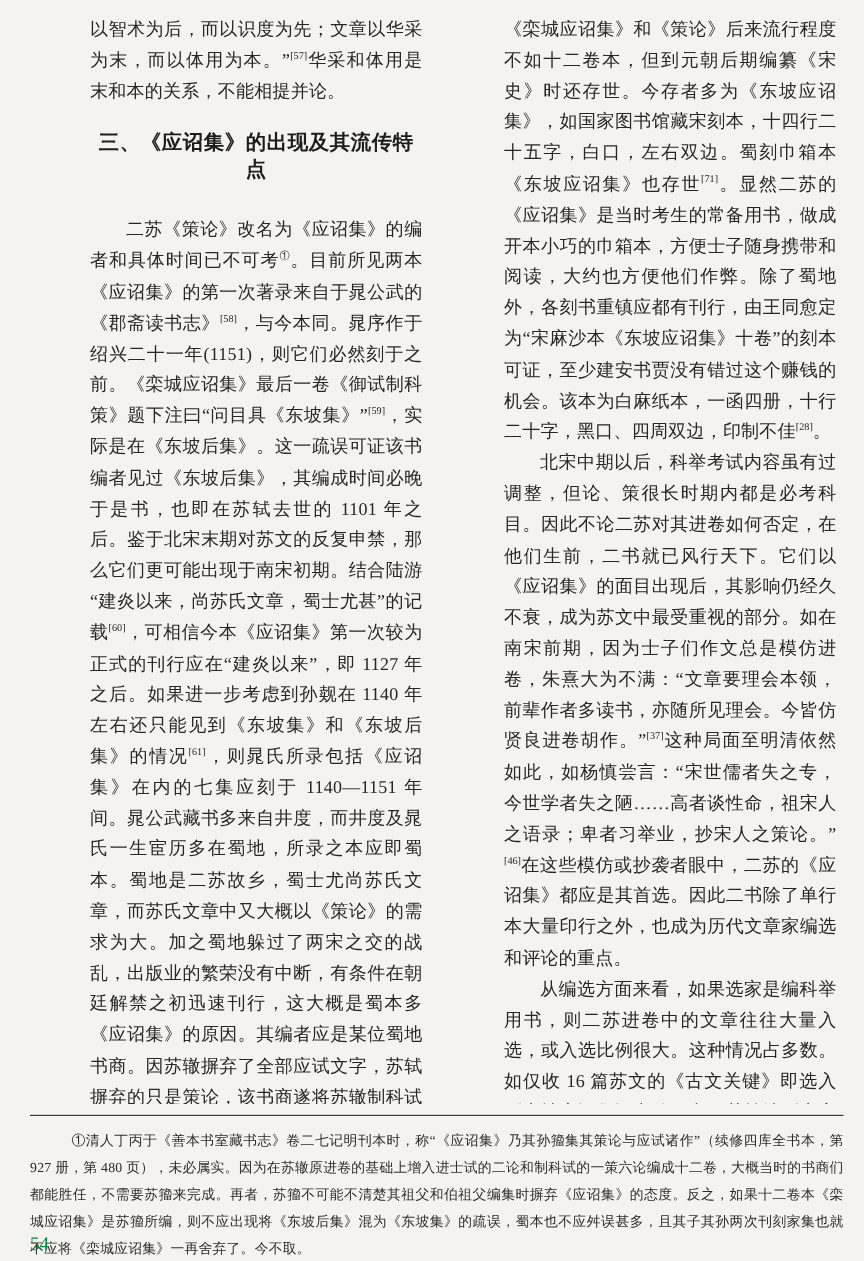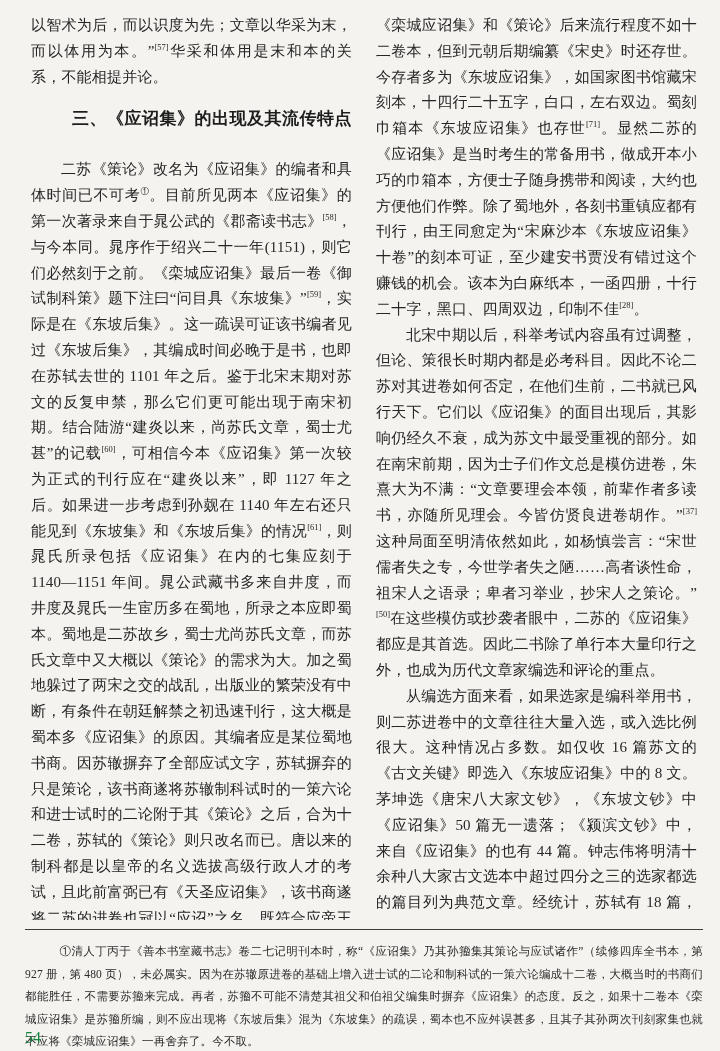--- a/index.html
+++ b/index.html
@@ -9,36 +9,36 @@
     font-family:"Liberation Serif","DejaVu Serif",serif;
     color:#262626;
     overflow:hidden;
   }
   .page{position:relative;width:720px;height:1051px;}
   .columns{
     display:flex;gap:24px;
     padding:13px 23px 0 31px;
     height:907px;overflow:hidden;
   }
-  .col{width:321px;overflow:hidden;}
+  .col{width:321px;overflow:hidden;margin-left:44px;}
   .col p{
     margin:0;
     font-size:15px;
     line-height:25.8px;
     text-align:justify;
     letter-spacing:0.2px;
   }
   .col p.indent{text-indent:2em;}
   .col h2{
     margin:17px 0 27px 0;
     font-family:Liberation Mono, monospace;
     font-weight:bold;
     font-size:17px;
     letter-spacing:0.5px;
-    text-align:right;
+    text-align:center;
     color:#1d1d1d;
   }
   sup{
     font-size:8.5px;
     line-height:0;
     vertical-align:super;
     letter-spacing:0;
   }
   .footer{
     position:absolute;
@@ -68,21 +68,21 @@
 
 <div class="page">
   <div class="columns">
     <div class="col" id="left-col">
         <p>以智术为后，而以识度为先；文章以华采为末，而以体用为本。”<sup>[57]</sup>华采和体用是末和本的关系，不能相提并论。</p>
         <h2>三、《应诏集》的出现及其流传特点</h2>
         <p class="indent">二苏《策论》改名为《应诏集》的编者和具体时间已不可考<sup>①</sup>。目前所见两本《应诏集》的第一次著录来自于晁公武的《郡斋读书志》<sup>[58]</sup>，与今本同。晁序作于绍兴二十一年(1151)，则它们必然刻于之前。《栾城应诏集》最后一卷《御试制科策》题下注曰“问目具《东坡集》”<sup>[59]</sup>，实际是在《东坡后集》。这一疏误可证该书编者见过《东坡后集》，其编成时间必晚于是书，也即在苏轼去世的 1101 年之后。鉴于北宋末期对苏文的反复申禁，那么它们更可能出现于南宋初期。结合陆游“建炎以来，尚苏氏文章，蜀士尤甚”的记载<sup>[60]</sup>，可相信今本《应诏集》第一次较为正式的刊行应在“建炎以来”，即 1127 年之后。如果进一步考虑到孙觌在 1140 年左右还只能见到《东坡集》和《东坡后集》的情况<sup>[61]</sup>，则晁氏所录包括《应诏集》在内的七集应刻于 1140—1151 年间。晁公武藏书多来自井度，而井度及晁氏一生宦历多在蜀地，所录之本应即蜀本。蜀地是二苏故乡，蜀士尤尚苏氏文章，而苏氏文章中又大概以《策论》的需求为大。加之蜀地躲过了两宋之交的战乱，出版业的繁荣没有中断，有条件在朝廷解禁之初迅速刊行，这大概是蜀本多《应诏集》的原因。其编者应是某位蜀地书商。因苏辙摒弃了全部应试文字，苏轼摒弃的只是策论，该书商遂将苏辙制科试时的一策六论和进士试时的二论附于其《策论》之后，合为十二卷，苏轼的《策论》则只改名而已。唐以来的制科都是以皇帝的名义选拔高级行政人才的考试，且此前富弼已有《天圣应诏集》，该书商遂将二苏的进卷也冠以“应诏”之名，既符合应帝王之命而作的事实，又有堂皇的广告效应，其出发点无非是为获得更多的利润。</p>
       </div>
     <div class="col" id="right-col">
         <p>《栾城应诏集》和《策论》后来流行程度不如十二卷本，但到元朝后期编纂《宋史》时还存世。今存者多为《东坡应诏集》，如国家图书馆藏宋刻本，十四行二十五字，白口，左右双边。蜀刻巾箱本《东坡应诏集》也存世<sup>[71]</sup>。显然二苏的《应诏集》是当时考生的常备用书，做成开本小巧的巾箱本，方便士子随身携带和阅读，大约也方便他们作弊。除了蜀地外，各刻书重镇应都有刊行，由王同愈定为“宋麻沙本《东坡应诏集》十卷”的刻本可证，至少建安书贾没有错过这个赚钱的机会。该本为白麻纸本，一函四册，十行二十字，黑口、四周双边，印制不佳<sup>[28]</sup>。</p>
-        <p class="indent">北宋中期以后，科举考试内容虽有过调整，但论、策很长时期内都是必考科目。因此不论二苏对其进卷如何否定，在他们生前，二书就已风行天下。它们以《应诏集》的面目出现后，其影响仍经久不衰，成为苏文中最受重视的部分。如在南宋前期，因为士子们作文总是模仿进卷，朱熹大为不满：“文章要理会本领，前辈作者多读书，亦随所见理会。今皆仿贤良进卷胡作。”<sup>[37]</sup>这种局面至明清依然如此，如杨慎尝言：“宋世儒者失之专，今世学者失之陋……高者谈性命，祖宋人之语录；卑者习举业，抄宋人之策论。”<sup>[50]</sup>在这些模仿或抄袭者眼中，二苏的《应诏集》都应是其首选。因此二书除了单行本大量印行之外，也成为历代文章家编选和评论的重点。</p>
+        <p class="indent">北宋中期以后，科举考试内容虽有过调整，但论、策很长时期内都是必考科目。因此不论二苏对其进卷如何否定，在他们生前，二书就已风行天下。它们以《应诏集》的面目出现后，其影响仍经久不衰，成为苏文中最受重视的部分。如在南宋前期，因为士子们作文总是模仿进卷，朱熹大为不满：“文章要理会本领，前辈作者多读书，亦随所见理会。今皆仿贤良进卷胡作。”<sup>[37]</sup>这种局面至明清依然如此，如杨慎尝言：“宋世儒者失之专，今世学者失之陋……高者谈性命，祖宋人之语录；卑者习举业，抄宋人之策论。”<sup>[46]</sup>在这些模仿或抄袭者眼中，二苏的《应诏集》都应是其首选。因此二书除了单行本大量印行之外，也成为历代文章家编选和评论的重点。</p>
         <p class="indent">从编选方面来看，如果选家是编科举用书，则二苏进卷中的文章往往大量入选，或入选比例很大。这种情况占多数。如仅收 16 篇苏文的《古文关键》即选入《东坡应诏集》中的 8 文。茅坤选《唐宋八大家文钞》，《东坡文钞》中《应诏集》50 篇无一遗落；《颍滨文钞》中，来自《应诏集》的也有 44 篇。钟志伟将明清十余种八大家古文选本中超过四分之三的选家都选的篇目列为典范文章。经统计，苏轼有 18 篇，出自《东坡应诏集》的占 8 篇，接近一半。苏辙有 8 篇，出自《栾城应诏集》的达 6 篇，占了多半。可是《东坡应诏集》在篇目上只占全部苏文的九十六分之一，《栾城应诏集》也只是苏辙文的二十三分之一。可见，二苏《应诏集》中的文章被编选的频率远远高于他们的其他文章。但如果选本不以帮助举子应考为主要目的，则较少选择《应诏集》之文。如张伯行的《唐宋八大家文钞》选苏轼文 27 篇，只</p>
       </div>
   </div>
   <div class="footer">
     <hr class="footnote-rule">
     <p class="footnote" id="footnote">①清人丁丙于《善本书室藏书志》卷二七记明刊本时，称“《应诏集》乃其孙籀集其策论与应试诸作”（续修四库全书本，第 927 册，第 480 页），未必属实。因为在苏辙原进卷的基础上增入进士试的二论和制科试的一策六论编成十二卷，大概当时的书商们都能胜任，不需要苏籀来完成。再者，苏籀不可能不清楚其祖父和伯祖父编集时摒弃《应诏集》的态度。反之，如果十二卷本《栾城应诏集》是苏籀所编，则不应出现将《东坡后集》混为《东坡集》的疏误，蜀本也不应舛误甚多，且其子其孙两次刊刻家集也就不应将《栾城应诏集》一再舍弃了。今不取。</p>
   </div>
   <div class="page-number">54</div>
 </div>
 

